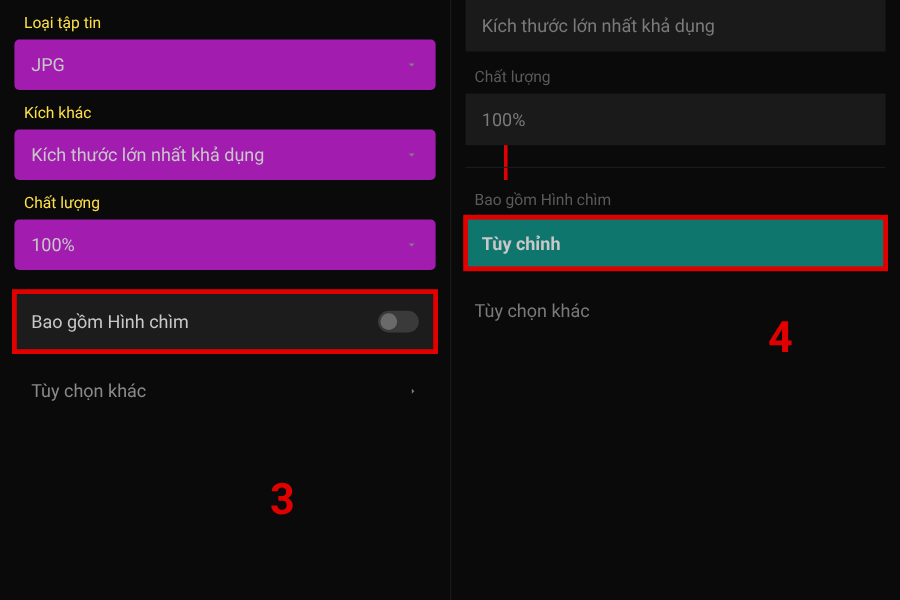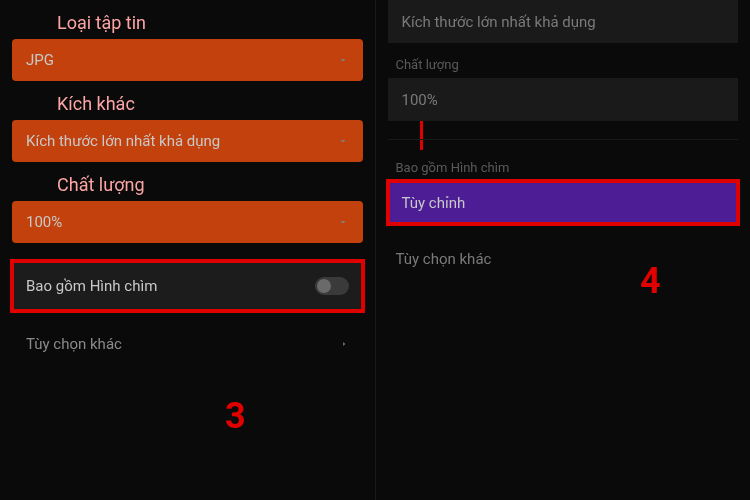--- a/index.html
+++ b/index.html
@@ -22,28 +22,27 @@
       position: relative;
     }
     .left-panel {
       padding: 4px 12px 12px 12px;
     }
     .right-panel {
       padding: 0 12px 12px 12px;
       border-left: 1px solid #1a1a1a;
     }
     .label {
-      color: #fca5a5;
-      font-size: 18px;
+      color: #fde047;
+      font-size: 13px;
       padding: 8px 8px 6px 8px;
       font-weight: 400;
-      margin-left: 37px;
     }
     .select-row {
-      background: #c2410c;
+      background: #a21caf;
       border-radius: 4px;
       padding: 12px 14px;
       display: flex;
       justify-content: space-between;
       align-items: center;
       margin-bottom: 4px;
       cursor: pointer;
     }
     .select-value {
       color: #c8c8c8;
@@ -135,25 +134,26 @@
       color: #5a5a5a;
       font-size: 13px;
       padding: 10px 8px 6px 8px;
     }
     .divider-line {
       height: 1px;
       background: #1a1a1a;
       margin: 18px 0 10px 0;
     }
     .right-highlight-row {
-      background: #4c1d95;
+      background: #0f766e;
       padding: 12px 14px;
       outline: 4px solid #e00000;
       outline-offset: -2px;
       margin-bottom: 12px;
+      font-weight: bold;
     }
     .right-highlight-value {
       color: #c8c8c8;
       font-size: 15px;
     }
     .right-nav {
       color: #7a7a7a;
       font-size: 15px;
       padding: 14px 8px;
     }

